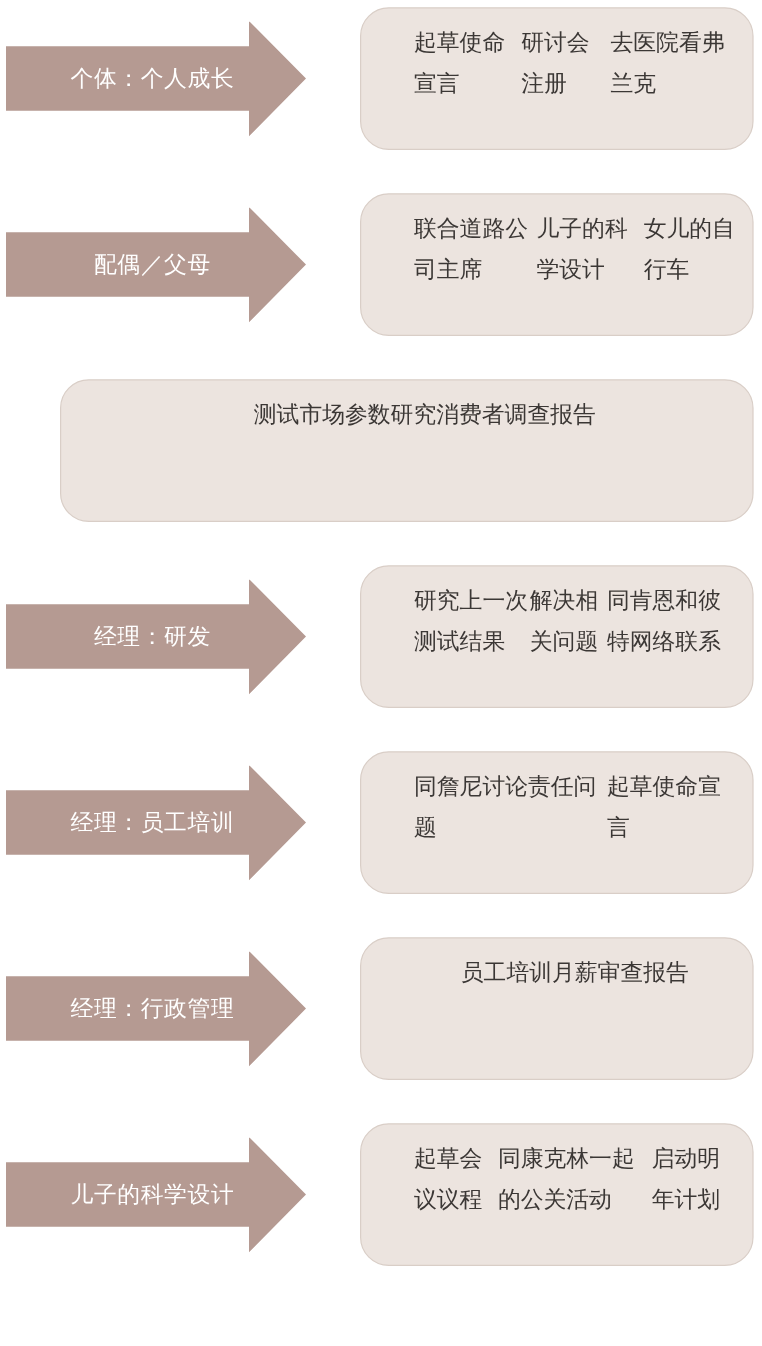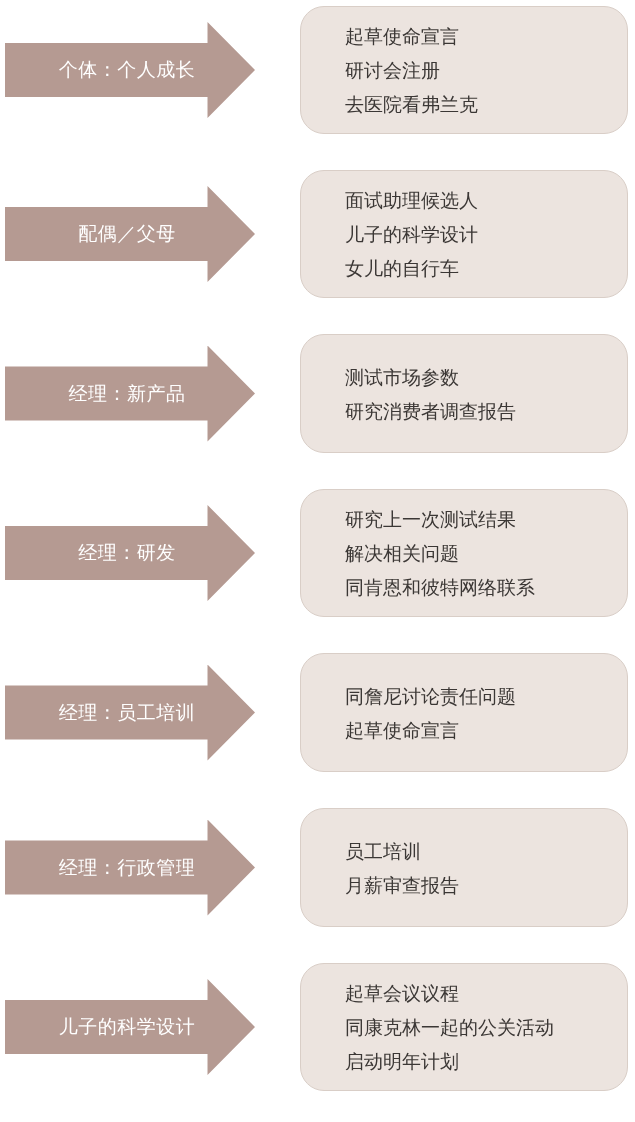--- a/index.html
+++ b/index.html
@@ -51,21 +51,21 @@
   .box{
     flex:1;
     margin-left:45px;
     margin-right:2px;
     min-height:119px;
     background:var(--box-bg);
     border:1px solid var(--box-border);
     border-radius:24px;
     padding:12px 14px 12px 44px;
     display:flex;
-    flex-direction:column;
+    flex-direction:row;
     justify-content:center;
   }
   .task{
     font-size:19px;
     line-height:34px;
     color:var(--box-text);
   }
 </style>
 </head>
 <body>
@@ -81,30 +81,27 @@
           <div class="task">研讨会注册</div>
           <div class="task">去医院看弗兰克</div>
         </div>
   </div>
 
   <div class="row">
     <div class="arrow">
       <span class="arrow-label">配偶／父母</span>
     </div>
     <div class="box">
-          <div class="task">面试助理候选人</div>
+          <div class="task">联合道路公司主席</div>
           <div class="task">儿子的科学设计</div>
           <div class="task">女儿的自行车</div>
         </div>
   </div>
 
   <div class="row">
-    <div class="arrow">
-      <span class="arrow-label">经理：新产品</span>
-    </div>
     <div class="box">
           <div class="task">测试市场参数</div>
           <div class="task">研究消费者调查报告</div>
         </div>
   </div>
 
   <div class="row">
     <div class="arrow">
       <span class="arrow-label">经理：研发</span>
     </div>

